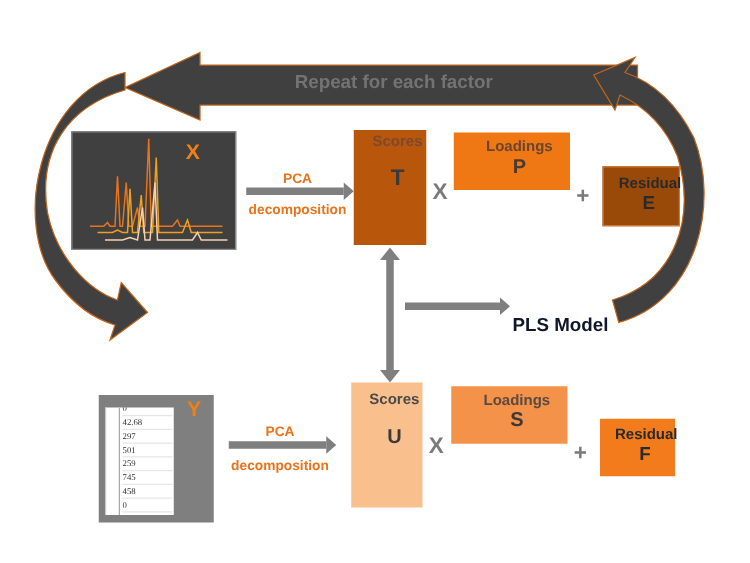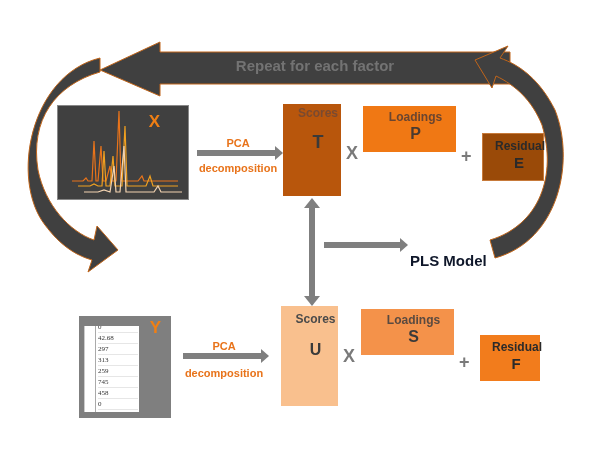--- a/index.html
+++ b/index.html
@@ -88,21 +88,21 @@
 <div class="inner">
 </div>
 <div class="pls">PLS Model</div>
 
 <div class="ybox">
   <div class="ytable">
     <div class="gut"></div>
     <div class="row" style="top:-4px;">0</div>
     <div class="row" style="top:7px;">42.68</div>
     <div class="row" style="top:18px;">297</div>
-    <div class="row" style="top:29px;">313</div>
+    <div class="row" style="top:29px;">501</div>
     <div class="row" style="top:40px;">259</div>
     <div class="row" style="top:51px;">745</div>
     <div class="row" style="top:62px;">458</div>
     <div class="row" style="top:73px;">0</div>
   </div>
   <span class="lbl">Y</span>
 </div>
 
 <div class="pca-text" style="left:174px;top:340px;">PCA</div>
 <div class="pca-text" style="left:174px;top:367px;">decomposition</div>

